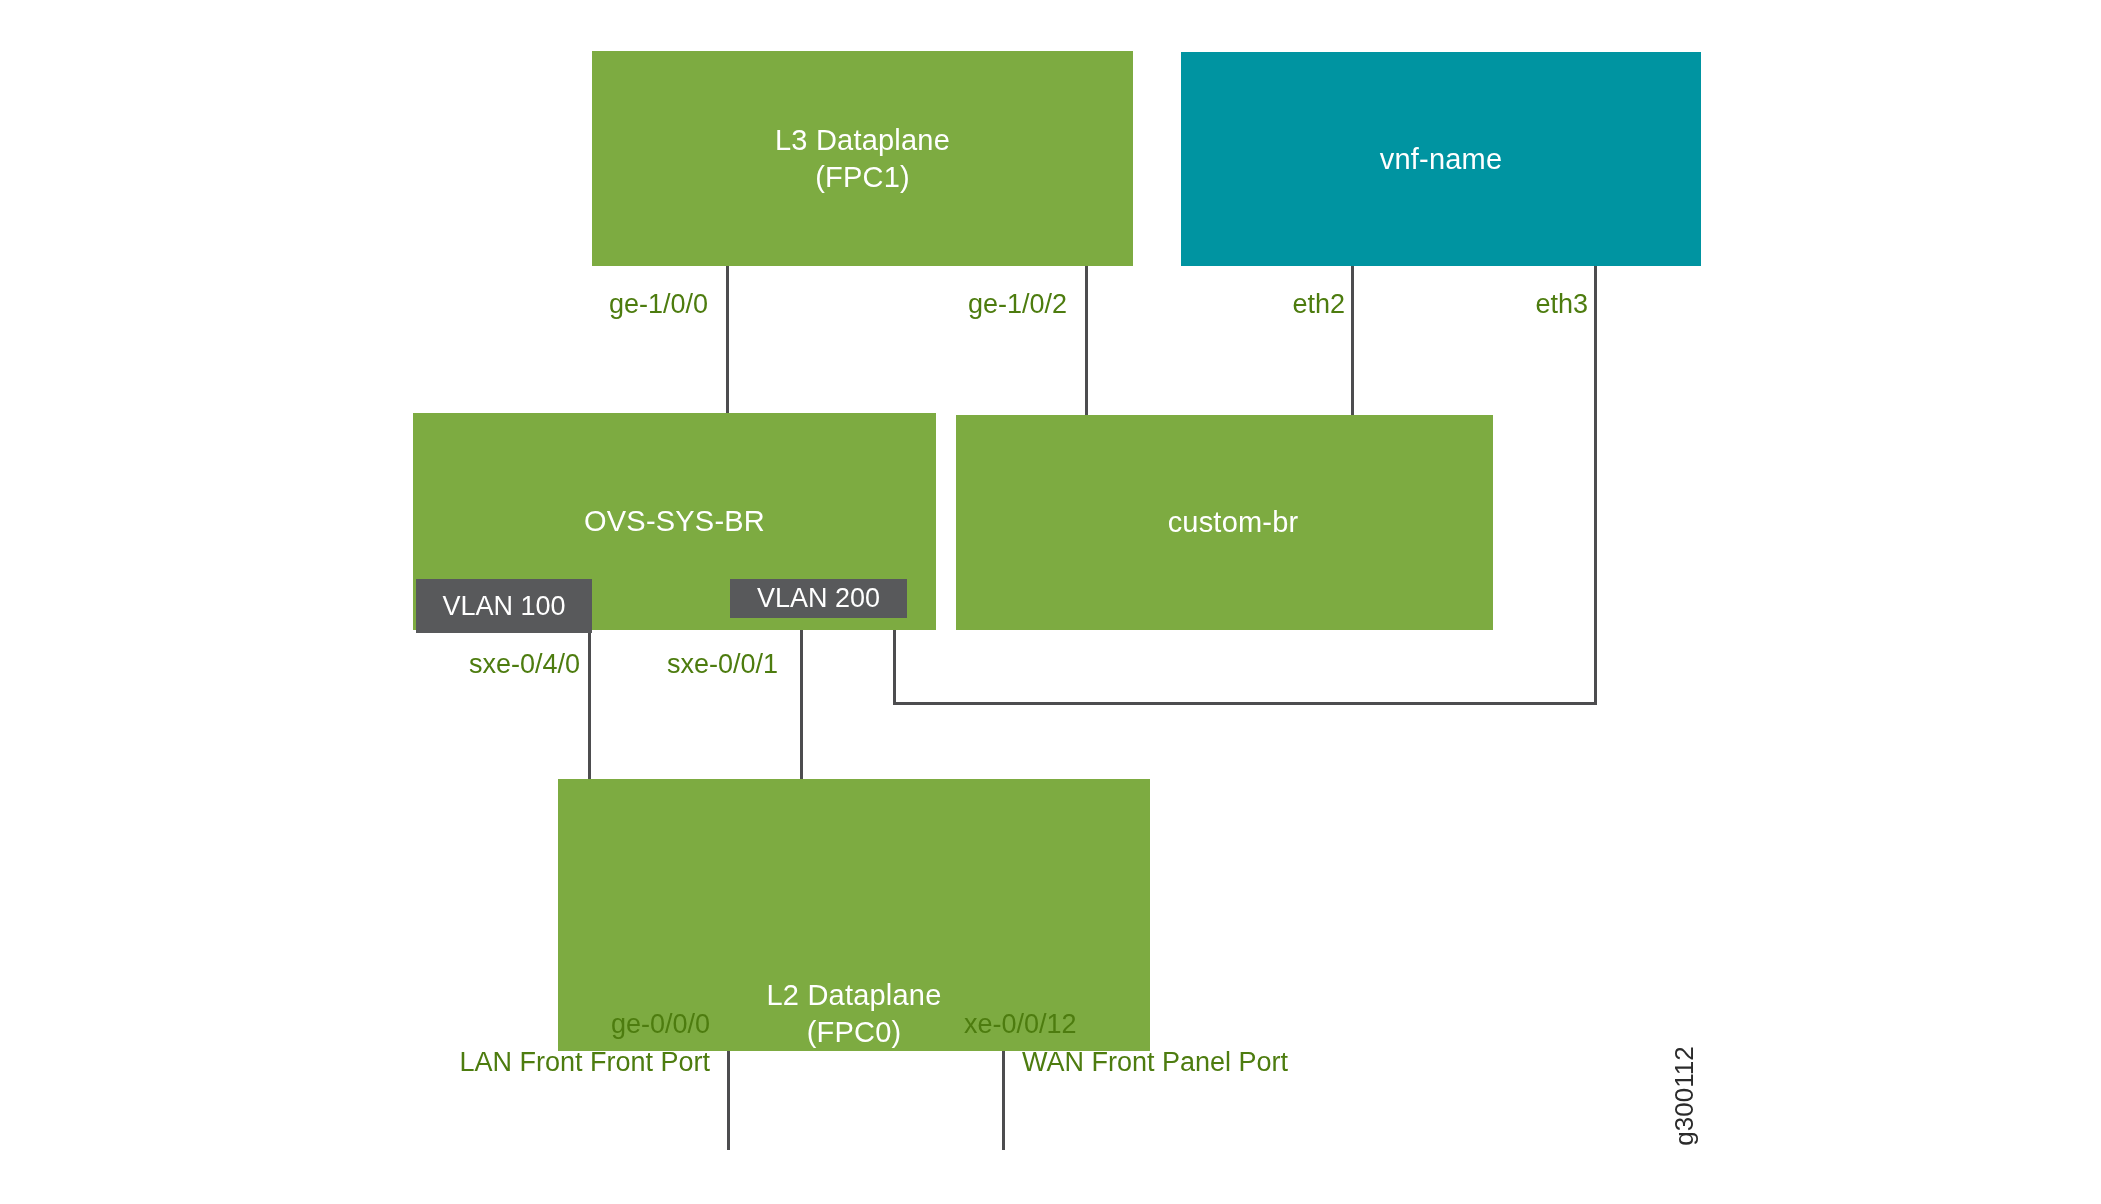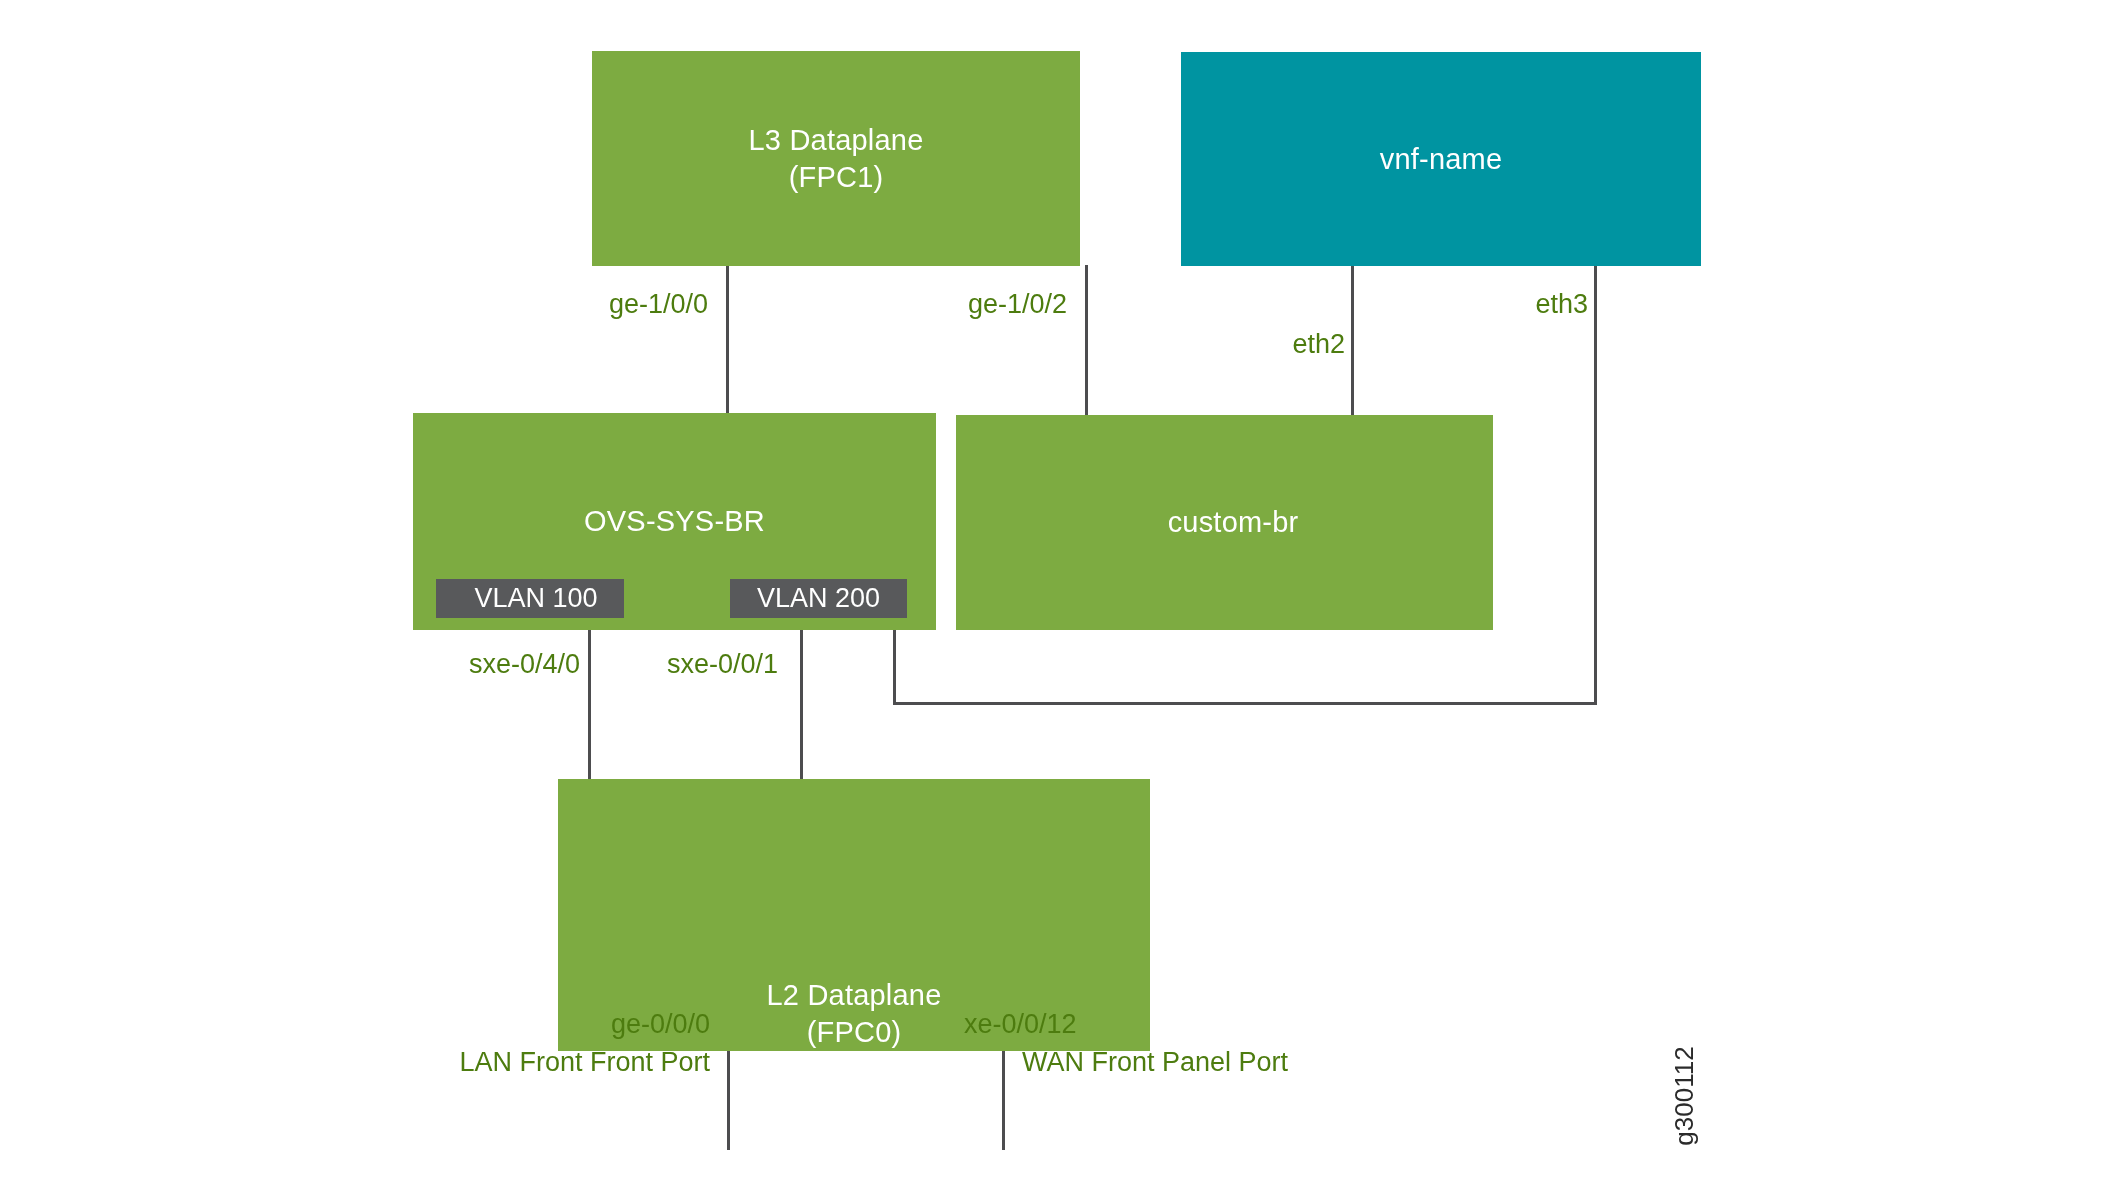--- a/index.html
+++ b/index.html
@@ -73,21 +73,21 @@
   <div class="line" style="left:1085px; top:265px; width:3px; height:152px;"></div>
   <div class="line" style="left:1351px; top:266px; width:3px; height:151px;"></div>
   <div class="line" style="left:1594px; top:266px; width:3px; height:439px;"></div>
   <div class="line" style="left:893px; top:702px; width:704px; height:3px;"></div>
   <div class="line" style="left:893px; top:630px; width:3px; height:75px;"></div>
   <div class="line" style="left:588px; top:630px; width:3px; height:151px;"></div>
   <div class="line" style="left:800px; top:630px; width:3px; height:151px;"></div>
   <div class="line" style="left:727px; top:995px; width:3px; height:155px;"></div>
   <div class="line" style="left:1002px; top:995px; width:3px; height:155px;"></div>
 
-  <div class="node green" style="left:592px; top:51px; width:488px; height:215px;">
+  <div class="node green" style="left:592px; top:51px; width:541px; height:215px;">
     <span>L3 Dataplane</span>
     <span>(FPC1)</span>
   </div>
 
   <div class="node teal" style="left:1181px; top:52px; width:520px; height:214px;">
     <span>vnf-name</span>
   </div>
 
   <div class="node green" style="left:413px; top:413px; width:523px; height:217px;">
     <span>OVS-SYS-BR</span>
@@ -95,26 +95,26 @@
 
   <div class="node green" style="left:956px; top:415px; width:520px; height:215px;padding-left:17px;">
     <span>custom-br</span>
   </div>
 
   <div class="node green" style="left:558px; top:779px; width:592px; height:272px;justify-content:flex-end;">
     <span>L2 Dataplane</span>
     <span>(FPC0)</span>
   </div>
 
-  <div class="vlan-badge" style="left:436px; top:579px; width:176px; height:39px;padding-left:12px;">VLAN 100</div>
+  <div class="vlan-badge" style="left:416px; top:579px; width:176px; height:54px;">VLAN 100</div>
   <div class="vlan-badge" style="left:730px; top:579px; width:177px; height:39px;">VLAN 200</div>
 
   <div class="port-label right" style="left:498px; top:288px; width:210px;">ge-1/0/0</div>
   <div class="port-label right" style="left:857px; top:288px; width:210px;">ge-1/0/2</div>
-  <div class="port-label right" style="left:1135px; top:288px; width:210px;margin-top:40px;">eth2</div>
+  <div class="port-label right" style="left:1135px; top:288px; width:210px;">eth2</div>
   <div class="port-label right" style="left:1378px; top:288px; width:210px;">eth3</div>
 
   <div class="port-label right" style="left:370px; top:648px; width:210px;">sxe-0/4/0</div>
   <div class="port-label right" style="left:568px; top:648px; width:210px;">sxe-0/0/1</div>
 
   <div class="port-label right" style="left:500px; top:1008px; width:210px;">ge-0/0/0</div>
   <div class="port-label right" style="left:410px; top:1046px; width:300px;">LAN Front Front Port</div>
   <div class="port-label left" style="left:964px; top:1008px;">xe-0/0/12</div>
   <div class="port-label left" style="left:1022px; top:1046px;">WAN Front Panel Port</div>
 

